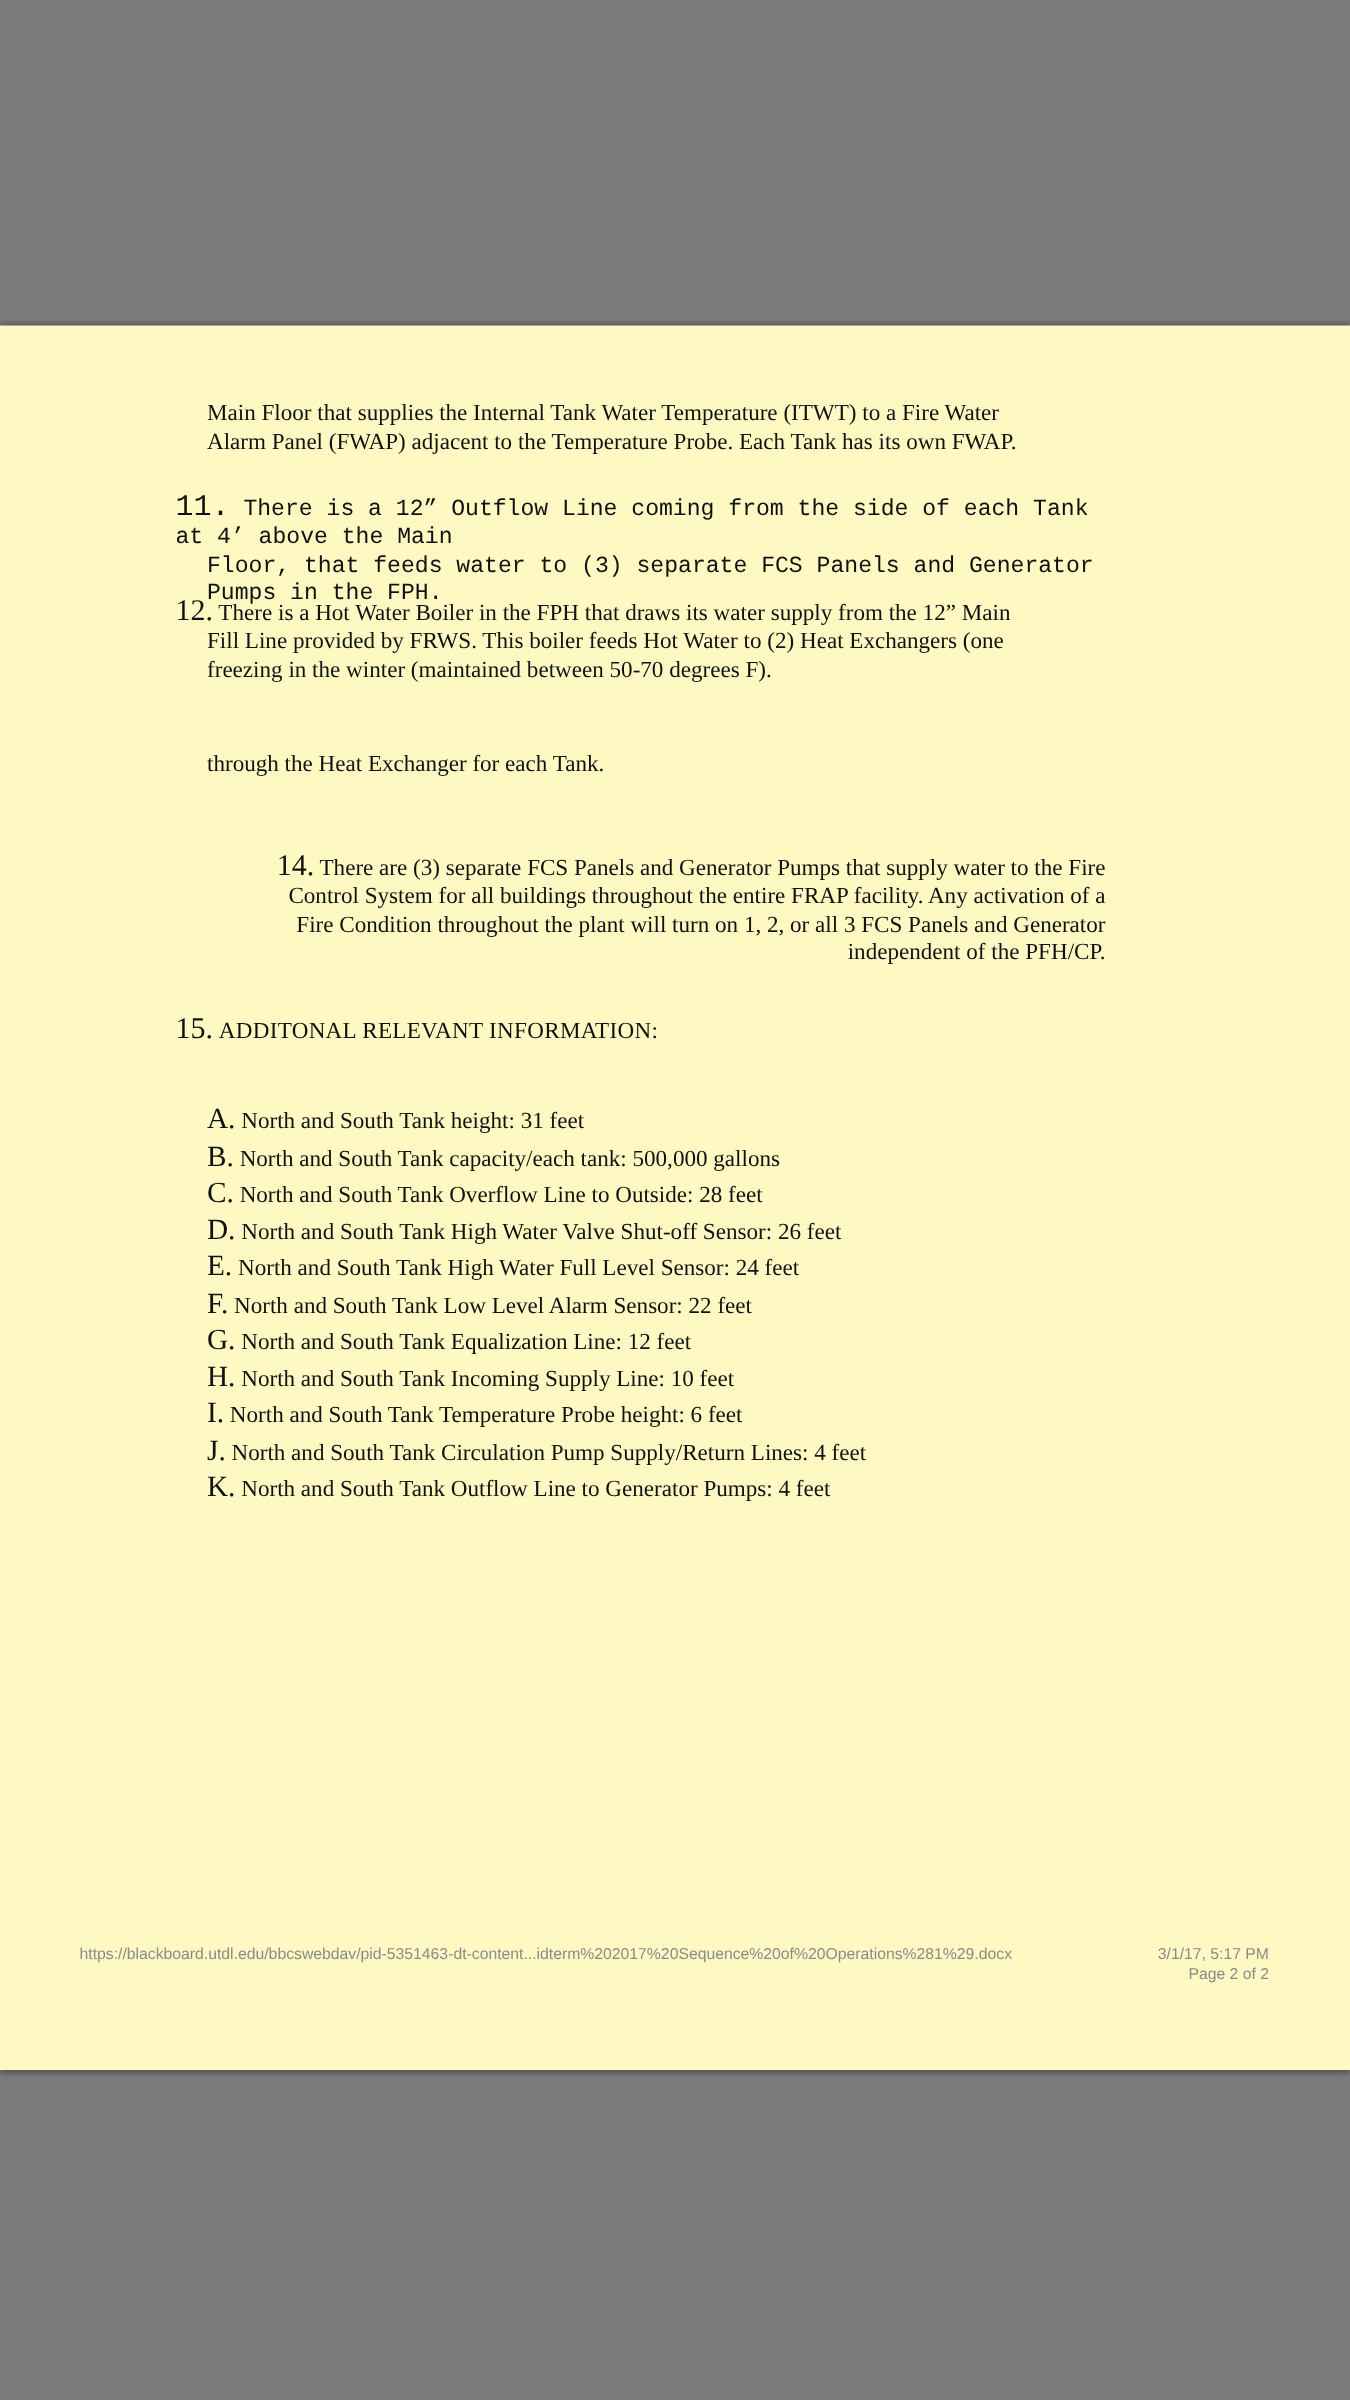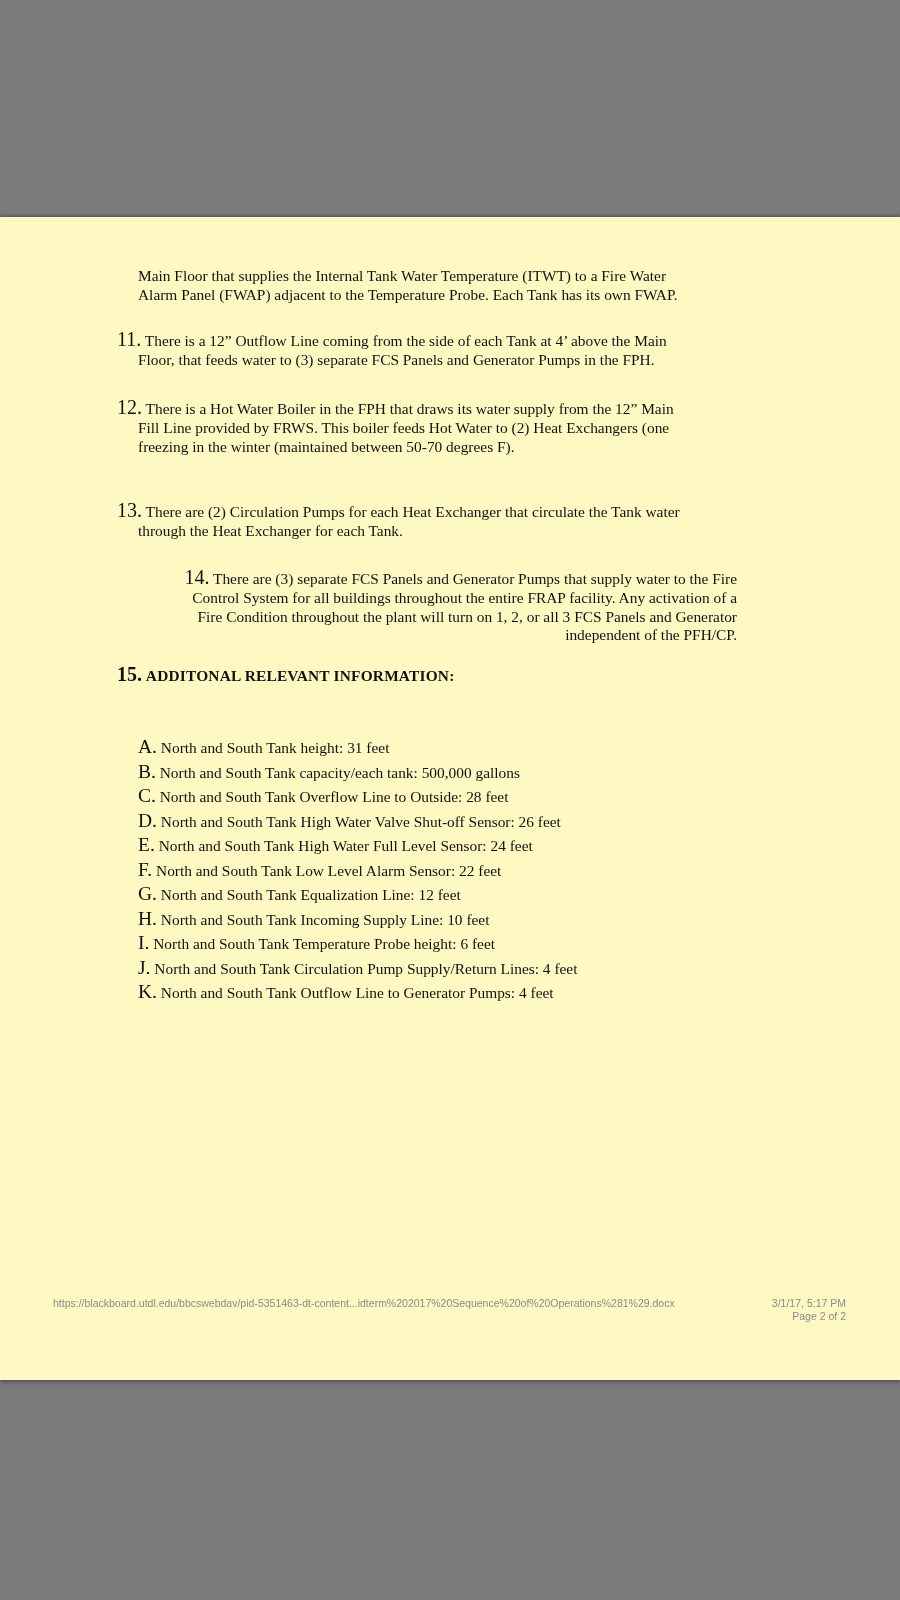--- a/index.html
+++ b/index.html
@@ -47,56 +47,52 @@
 <body>
 
 <div class="page">
   <div class="content">
 
     <div class="para" style="top:50px;">
       <div>Main Floor that supplies the Internal Tank Water Temperature (ITWT) to a Fire Water</div>
       <div>Alarm Panel (FWAP) adjacent to the Temperature Probe. Each Tank has its own FWAP.</div>
     </div>
 
-    <div class="item" style="top:113px;">
+    <div class="item" style="top:113px;font-family:Liberation Mono, monospace;">
       <span class="first">
         <span class="num">11.</span>
         <span>There is a 12” Outflow Line coming from the side of each Tank at 4’ above the Main</span>
       </span>
       <span class="rest">Floor, that feeds water to (3) separate FCS Panels and Generator Pumps in the FPH.</span>
     </div>
 
     <div class="item" style="top:181px;">
       <span class="first">
         <span class="num">12.</span>
         <span>There is a Hot Water Boiler in the FPH that draws its water supply from the 12” Main</span>
       </span>
       <span class="rest">Fill Line provided by FRWS. This boiler feeds Hot Water to (2) Heat Exchangers (one</span>
       <span class="rest">freezing in the winter (maintained between 50-70 degrees F).</span>
     </div>
 
     <div class="item" style="top:284px;">
-      <span class="first">
-        <span class="num">13.</span>
-        <span>There are (2) Circulation Pumps for each Heat Exchanger that circulate the Tank water</span>
-      </span>
       <span class="rest">through the Heat Exchanger for each Tank.</span>
     </div>
 
     <div class="item" style="top:351px;text-align:right;">
       <span class="first">
         <span class="num">14.</span>
         <span>There are (3) separate FCS Panels and Generator Pumps that supply water to the Fire</span>
       </span>
       <span class="rest">Control System for all buildings throughout the entire FRAP facility. Any activation of a</span>
       <span class="rest">Fire Condition throughout the plant will turn on 1, 2, or all 3 FCS Panels and Generator</span>
       <span class="rest">independent of the PFH/CP.</span>
     </div>
 
-    <div class="item" style="top:448px;font-weight:bold;">
+    <div class="item" style="top:460px;">
       <span class="first">
         <span class="num">15.</span>
         <span class="heading-text">ADDITONAL RELEVANT INFORMATION:</span>
       </span>
     </div>
 
     <div class="sub" style="top:520px;">
       <span class="letter">A.</span>
       <span>North and South Tank height: 31 feet</span>
     </div>

